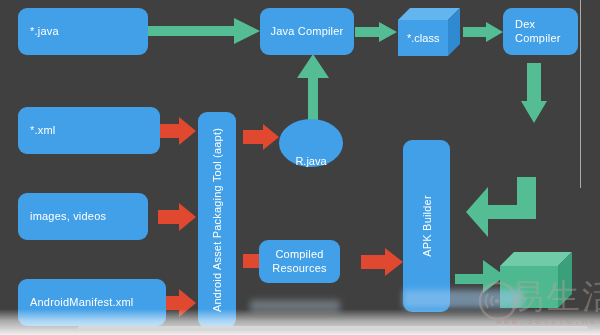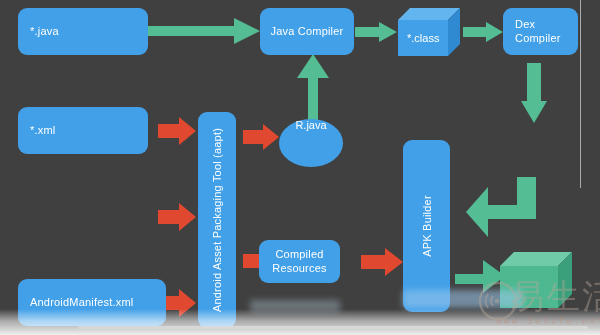--- a/index.html
+++ b/index.html
@@ -26,21 +26,21 @@
     line-height:1.22;
     white-space:pre-line;
     padding-left:12px;
   }
   .box.center{justify-content:center;padding-left:0;text-align:center;}
 
   .ellipse{
     background:#42a0e8;
     border-radius:50%;
     color:#fff;
-    display:flex;align-items:flex-start;justify-content:center;
+    display:flex;align-items:flex-end;justify-content:center;
     font-size:11px;
   }
 
   
   .vbox{
     background:#42a0e8;
     border-radius:9px;
     color:#fff;
     display:flex;align-items:center;justify-content:center;
   }
@@ -164,24 +164,27 @@
   </svg>
 
   <svg class="arrow" style="left:361px;top:248px;" width="42" height="28" viewBox="0 0 42 28">
     <path d="M0 7 H24 V0 L42 14 L24 28 V21 H0 Z" fill="#e0492f"></path>
   </svg>
 
   <div class="node box" style="left:18px;top:8px;width:130px;height:47px;">
     <span>*.java</span>
   </div>
 
-  <div class="node box" style="left:18px;top:107px;width:130px;height:47px;">
+  <div class="node box" style="left:18px;top:107px;width:142px;height:47px;">
     <span>*.xml</span>
   </div>
 
+  <div class="node box" style="left:18px;top:193px;width:130px;height:47px;">
+    <span>images, videos</span>
+  </div>
 
   <div class="node box" style="left:18px;top:279px;width:148px;height:47px;">
     <span>AndroidManifest.xml</span>
   </div>
 
   <div class="node vbox" style="left:198px;top:112px;width:38px;height:216px;">
     <span>Android Asset Packaging Tool (aapt)</span>
   </div>
 
   <div class="node ellipse" style="left:279px;top:119px;width:64px;height:48px;">

